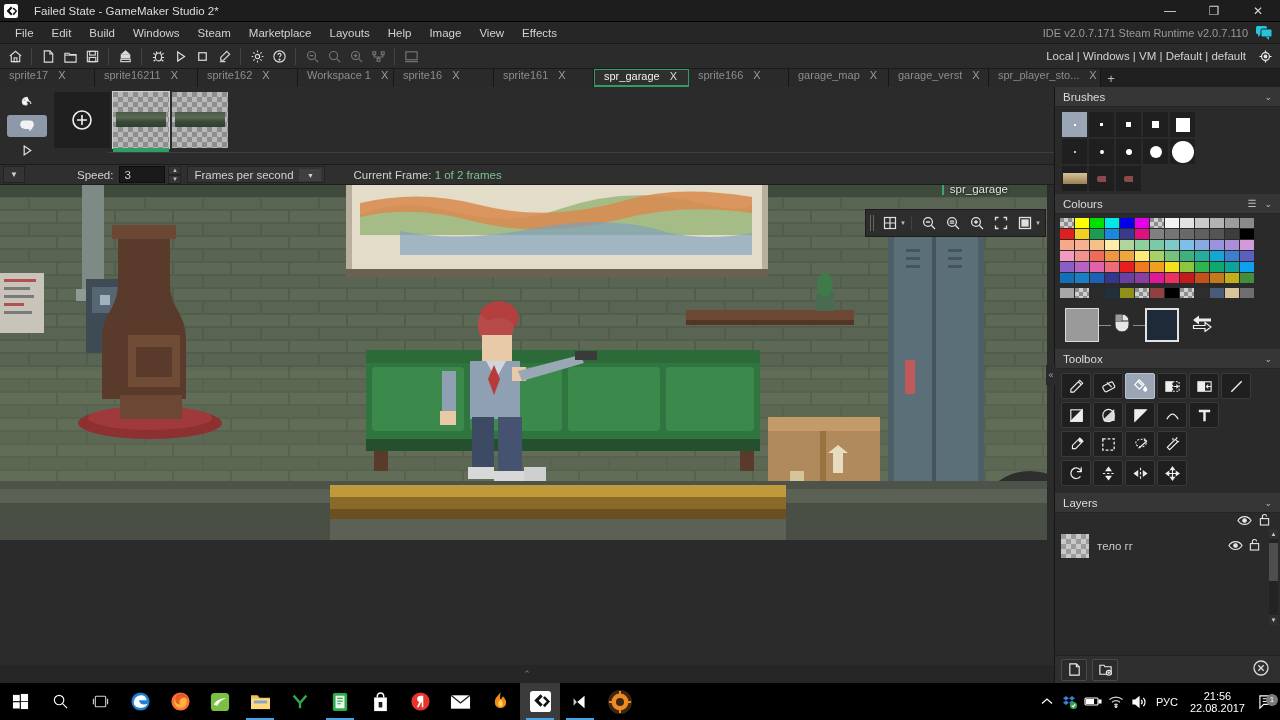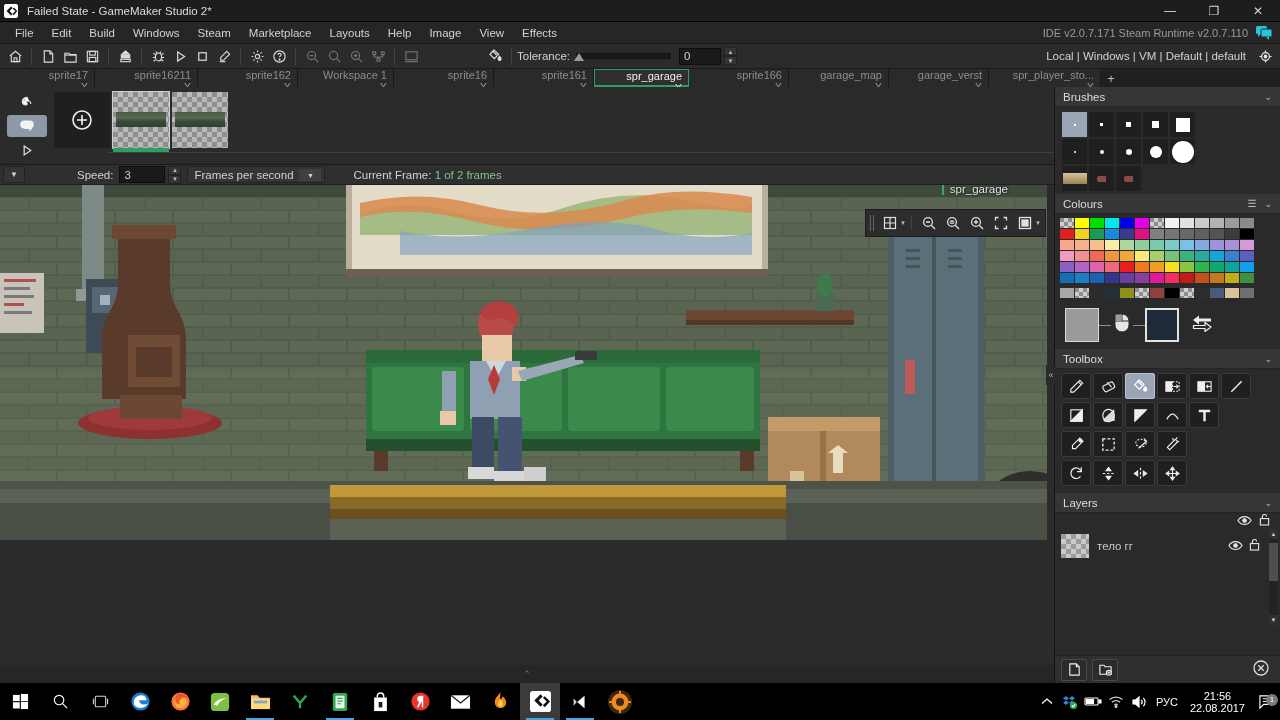--- a/index.html
+++ b/index.html
@@ -3,21 +3,21 @@
 <meta charset="utf-8">
 <style>
   * { box-sizing: border-box; margin:0; padding:0; }
   html,body { width:1280px; height:720px; overflow:hidden; background:#1b1b1b;
     font-family:"Liberation Sans", sans-serif; color:#c8c8c8; -webkit-font-smoothing:none; }
 
   
   #titlebar { height:22px; background:#1d1d1d; display:flex; align-items:center;
      border-bottom:1px solid #000; }
   #titlebar .app-icon { width:22px; height:22px; display:flex; align-items:center; justify-content:center; }
-  #titlebar .title-text { font-size:11.5px; color:#dcdcdc; margin-left:5px; }
+  #titlebar .title-text { font-size:11.5px; color:#dcdcdc; margin-left:12px; }
   #titlebar .spacer { flex:1; }
   .wbtn { width:44px; height:22px; display:flex; align-items:center; justify-content:center;
      color:#d6d6d6; font-size:12px; }
 
   
   #menubar { height:22px; background:#262626; display:flex; align-items:center; padding-left:6px;
      border-bottom:1px solid #191919; position:relative;}
   #menubar .mi { font-size:11.5px; color:#d2d2d2; padding:0 9px; line-height:22px; height:22px;}
   #menubar .ver { position:absolute; right:32px; font-size:11px; color:#9a9a9a; }
   #menubar .chat-ico { position:absolute; right:8px; top:4px; }
@@ -38,22 +38,22 @@
   .numbox { width:42px; height:17px; background:#1a1a1a; border:1px solid #0d0d0d; margin-left:8px;
      font-size:11.5px; color:#d2d2d2; display:flex; align-items:center; padding-left:4px; }
   .spin { width:13px; height:18px; margin-left:3px; display:flex; flex-direction:column; }
   .spin div { flex:1; background:#343434; border:1px solid #222; display:flex; align-items:center;
       justify-content:center; font-size:6px; color:#bbb; }
   #target-group { margin-left:auto; display:flex; align-items:center; }
   #target-group .tgt-text { font-size:11.5px; color:#d2d2d2; margin-right:8px; }
 
   
   #tabbar { height:18px; background:#202020; display:flex; align-items:stretch; font-size:11px; }
-  .tab { display:flex; align-items:flex-end; padding:0 6px 0 9px; background:#2a2a2a;
-     border-right:1px solid #171717; color:#8d8d8d; white-space:nowrap;flex-direction:column; }
+  .tab { display:flex; align-items:flex-start; padding:0 6px 0 9px; background:#2a2a2a;
+     border-right:1px solid #171717; color:#8d8d8d; white-space:nowrap; }
   .tab .x { margin-left:10px; color:#9d9d9d; font-size:11px; }
   .tab.active { background:#2f2f2f; color:#f0f0f0; border-bottom:2px solid #2e9e63;
      border-left:1px solid #2e9e63; border-right:1px solid #2e9e63; border-top:1px solid #2e9e63;}
   .tab.active .x { color:#ddd; }
   .tab-add { width:20px; display:flex; align-items:center; justify-content:center; color:#bbb; font-size:13px; }
 
   
   #main { display:flex; height:calc(720px - 22px - 22px - 25px - 18px - 37px); }
   #editor { flex:1; position:relative; background:#252525; display:flex; flex-direction:column; }
 
@@ -327,39 +327,20 @@
       </svg>
   </div>
   <div class="sep"></div>
   <div class="tb dim">
     <svg width="15" height="15" viewBox="0 0 16 16" fill="none" stroke="#dcdcdc" stroke-width="1.2">
         <rect x="2" y="3" width="12" height="8.5"></rect>
         <path d="M1 13.5h14"></path>
       </svg>
   </div>
 
-  <div id="tolerance-group">
-    <div class="tb">
-      <svg width="16" height="16" viewBox="0 0 16 16" fill="none" stroke="#e4e4e4" stroke-width="1.2">
-          <path d="M7 2 3 6.3l4.3 4.3L11.6 6.3z"></path>
-          <path d="M6 3.3 9.6 7"></path>
-          <path d="M12.6 8.5c0 0 1.4 1.6 1.4 2.5a1.4 1.4 0 0 1-2.8 0c0-.9 1.4-2.5 1.4-2.5z" fill="#e4e4e4"></path>
-        </svg>
-    </div>
-    <div class="sep"></div>
-    <div class="lbl">Tolerance:</div>
-    <div class="slider">
-        <div class="thumb"></div>
-      </div>
-    <div class="numbox">0</div>
-    <div class="spin">
-      <div>▲</div>
-      <div>▼</div>
-    </div>
-  </div>
 
   <div id="target-group">
     <div class="tgt-text">Local | Windows | VM | Default | default</div>
     <div class="tb">
       <svg width="15" height="15" viewBox="0 0 16 16" fill="none" stroke="#e8e8e8" stroke-width="1.3">
           <circle cx="8" cy="8" r="4.2"></circle>
           <circle cx="8" cy="8" r="1.4" fill="#e8e8e8"></circle>
           <path d="M8 1.5v2.3M8 12.2v2.3M1.5 8h2.3M12.2 8h2.3"></path>
         </svg>
     </div>

